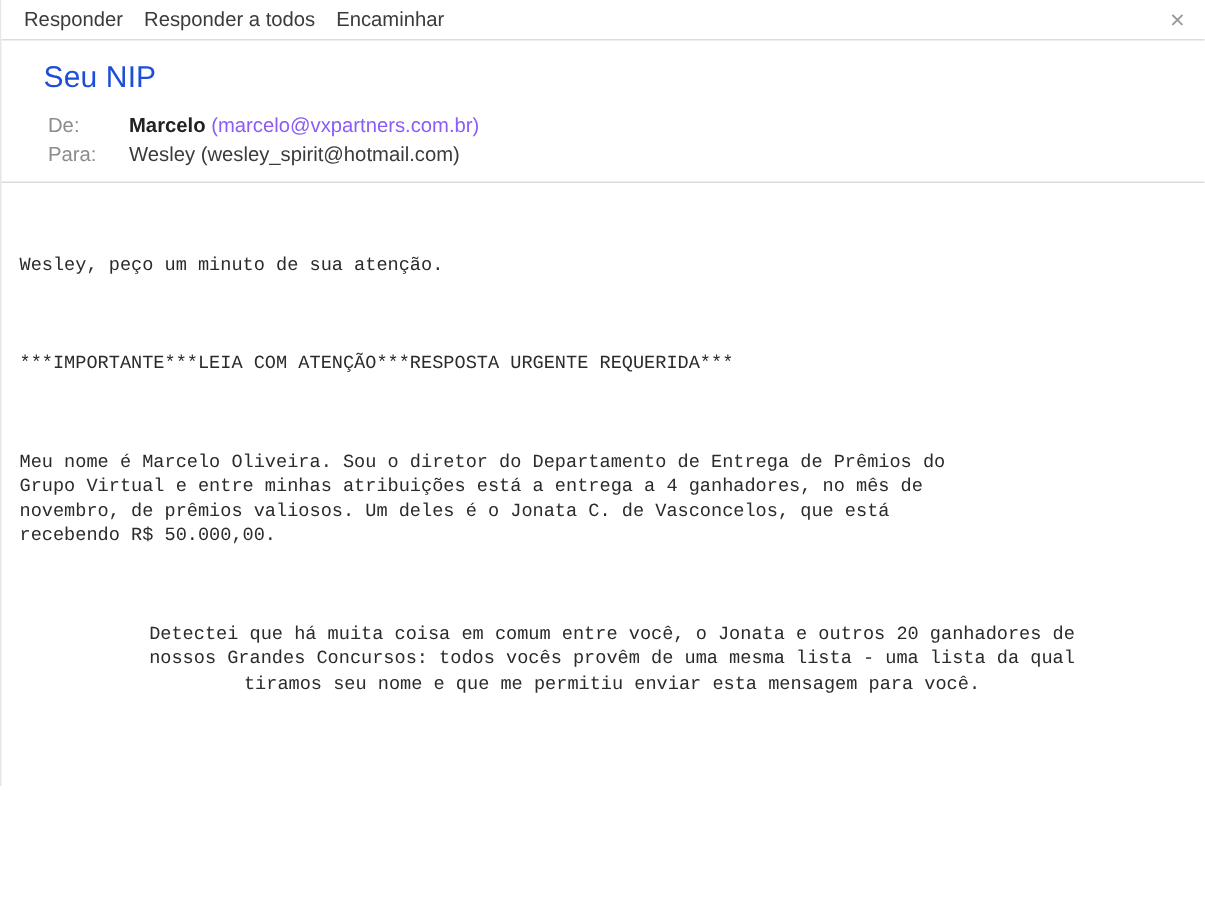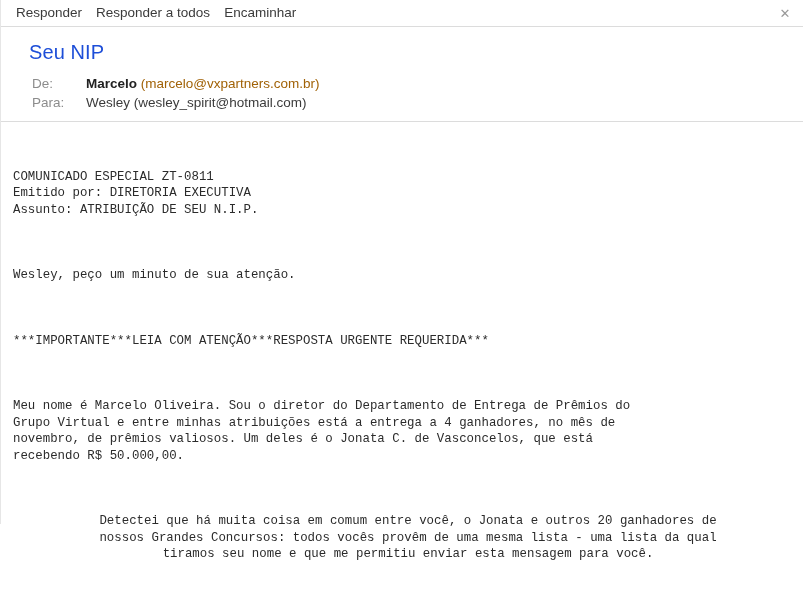--- a/index.html
+++ b/index.html
@@ -86,21 +86,21 @@
   }
   .hdr-value {
     color: #3b3b3b;
     white-space: nowrap;
   }
   .hdr-value .sender-name {
     font-weight: bold;
     color: #222222;
   }
   .hdr-value .addr {
-    color: #a16207;
+    color: #8b5cf6;
   }
 
   
   .msg-body {
     padding: 14px 0 0 12px;
     font-family: "Liberation Mono", monospace;
     font-size: 12.4px;
     line-height: 16.4px;
     color: #2b2b2b;
     white-space: pre-wrap;
@@ -132,23 +132,20 @@
     </div>
 
 
     <div class="hdr-row">
       <div class="hdr-label">Para:</div>
       <div class="hdr-value">Wesley (wesley_spirit@hotmail.com)</div>
     </div>
   </div>
 
   <div class="msg-body">
-    <p>COMUNICADO ESPECIAL ZT-0811
-Emitido por: DIRETORIA EXECUTIVA
-Assunto: ATRIBUIÇÃO DE SEU N.I.P.</p>
     <p>Wesley, peço um minuto de sua atenção.</p>
     <p>***IMPORTANTE***LEIA COM ATENÇÃO***RESPOSTA URGENTE REQUERIDA***</p>
     <p>Meu nome é Marcelo Oliveira. Sou o diretor do Departamento de Entrega de Prêmios do
 Grupo Virtual e entre minhas atribuições está a entrega a 4 ganhadores, no mês de
 novembro, de prêmios valiosos. Um deles é o Jonata C. de Vasconcelos, que está
 recebendo R$ 50.000,00.</p>
     <p>Detectei que há muita coisa em comum entre você, o Jonata e outros 20 ganhadores de
 nossos Grandes Concursos: todos vocês provêm de uma mesma lista - uma lista da qual
 tiramos seu nome e que me permitiu enviar esta mensagem para você.</p>
     

